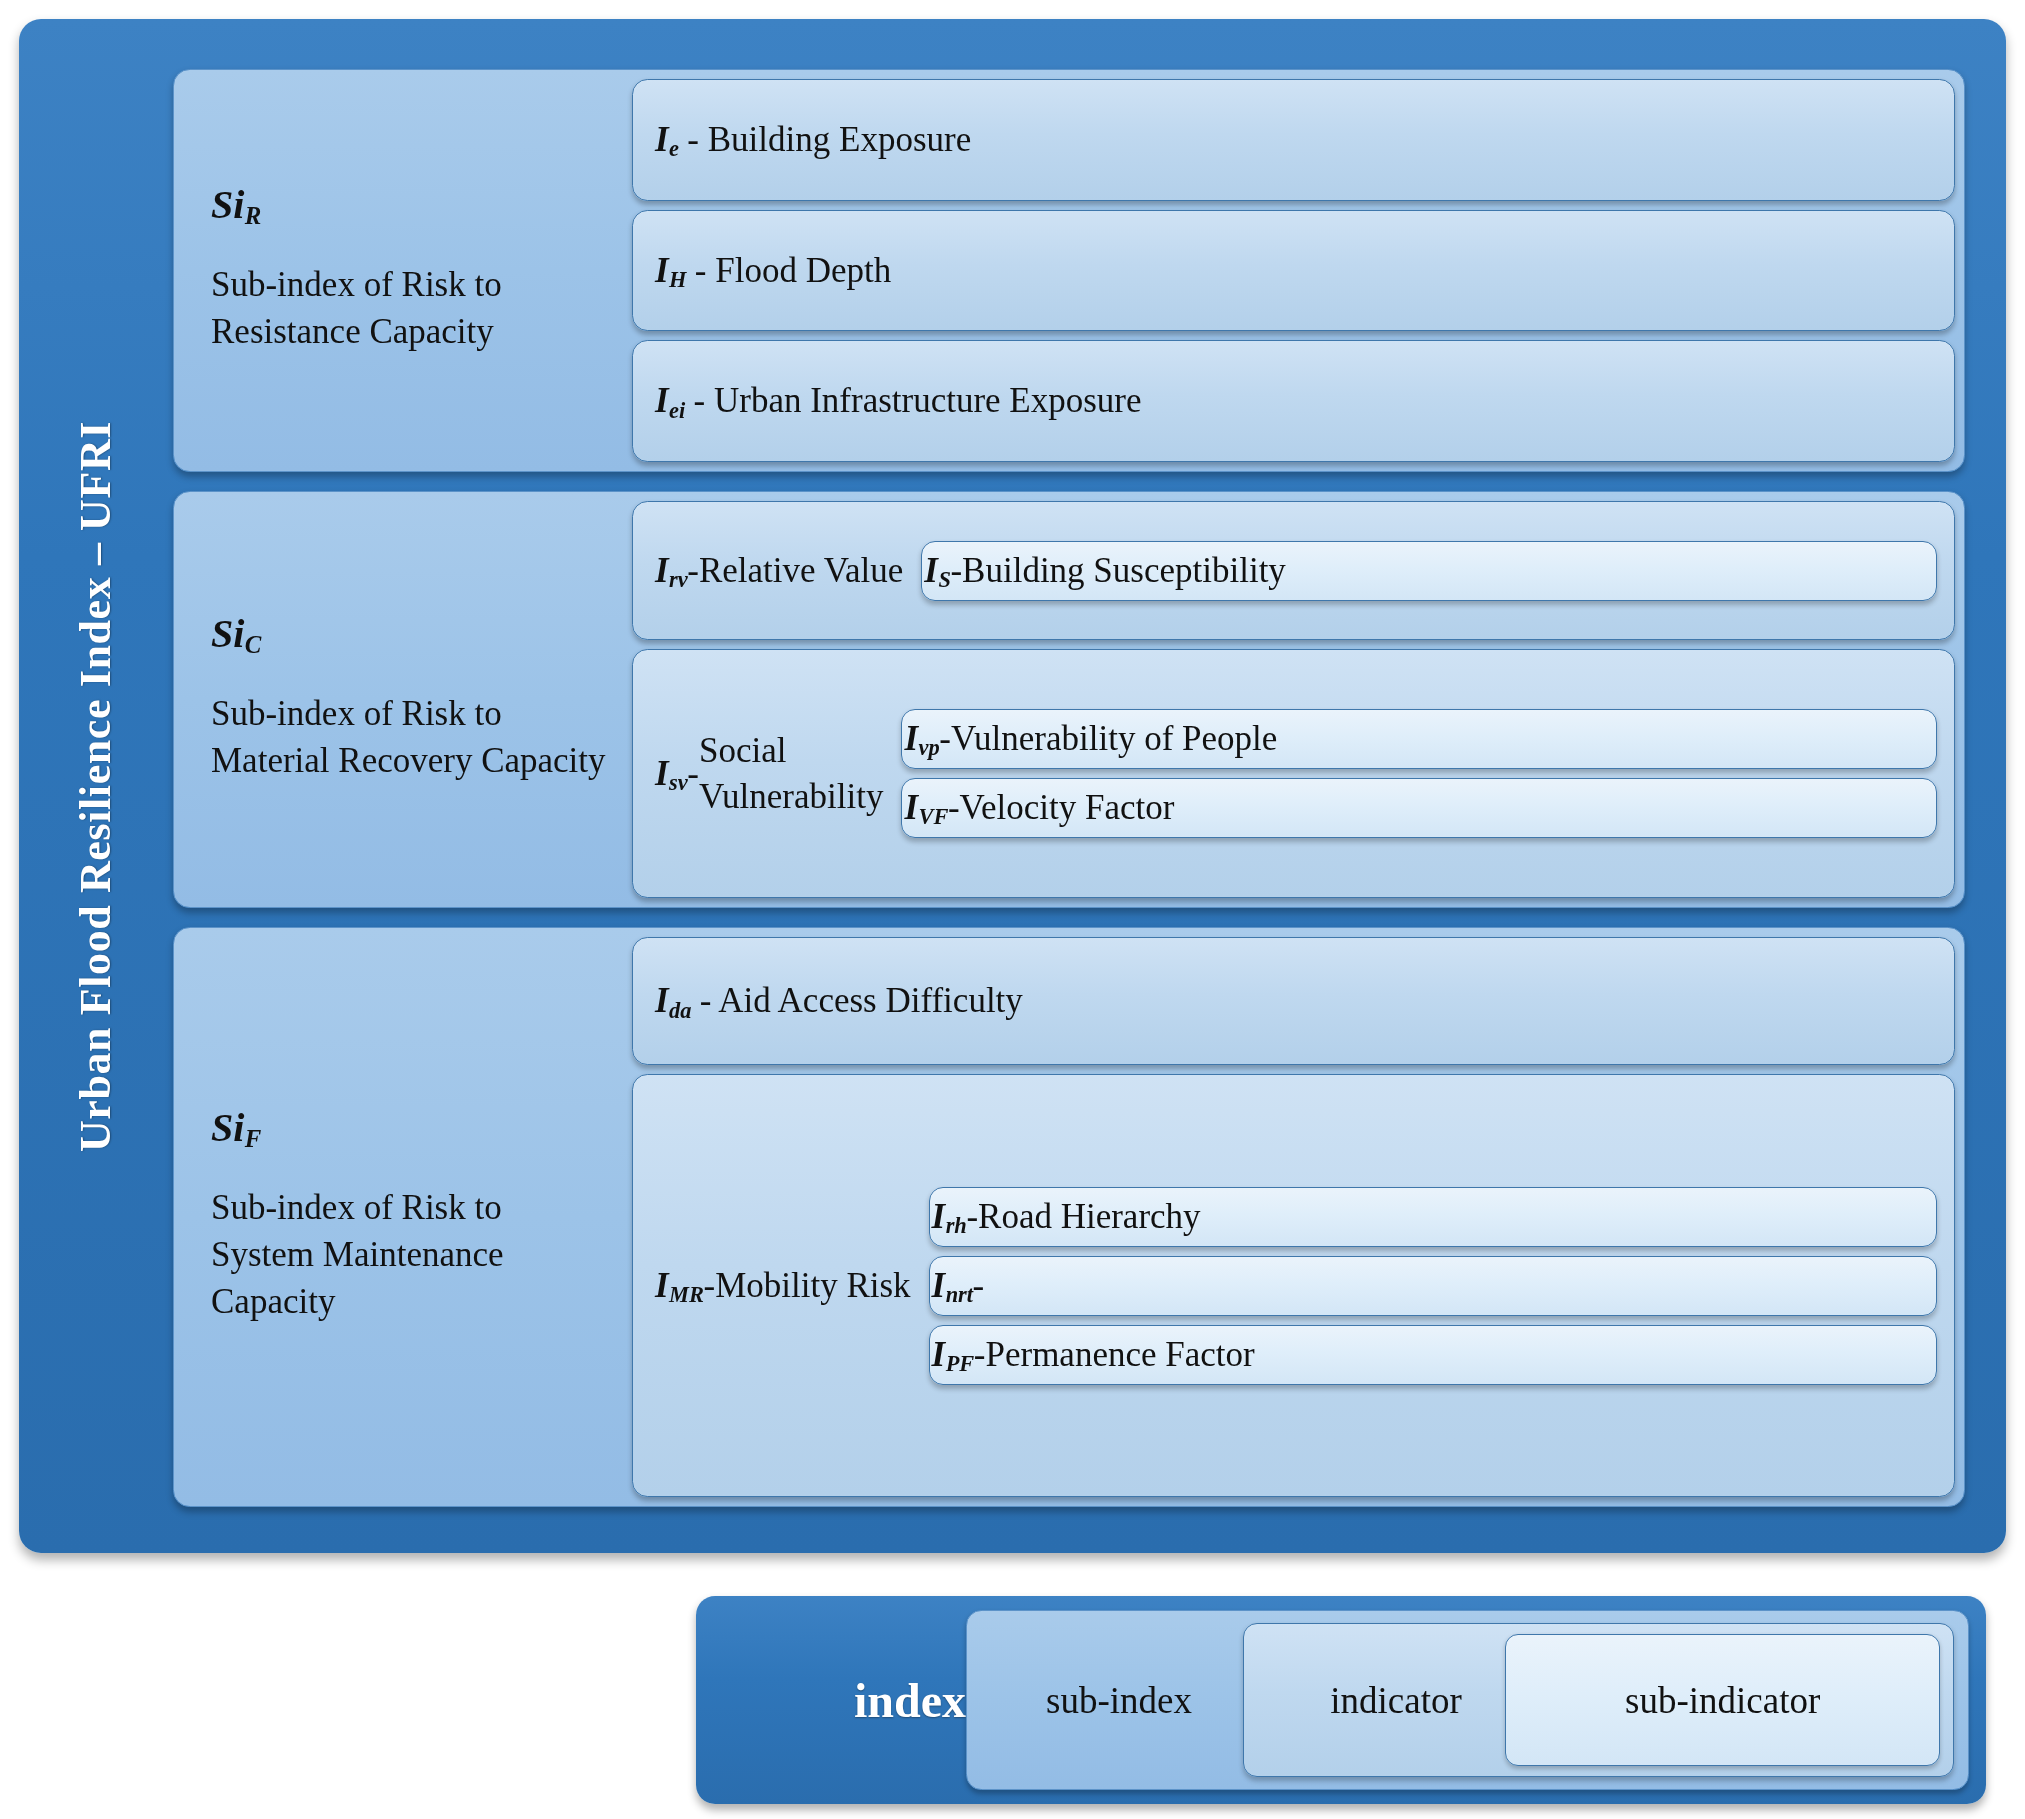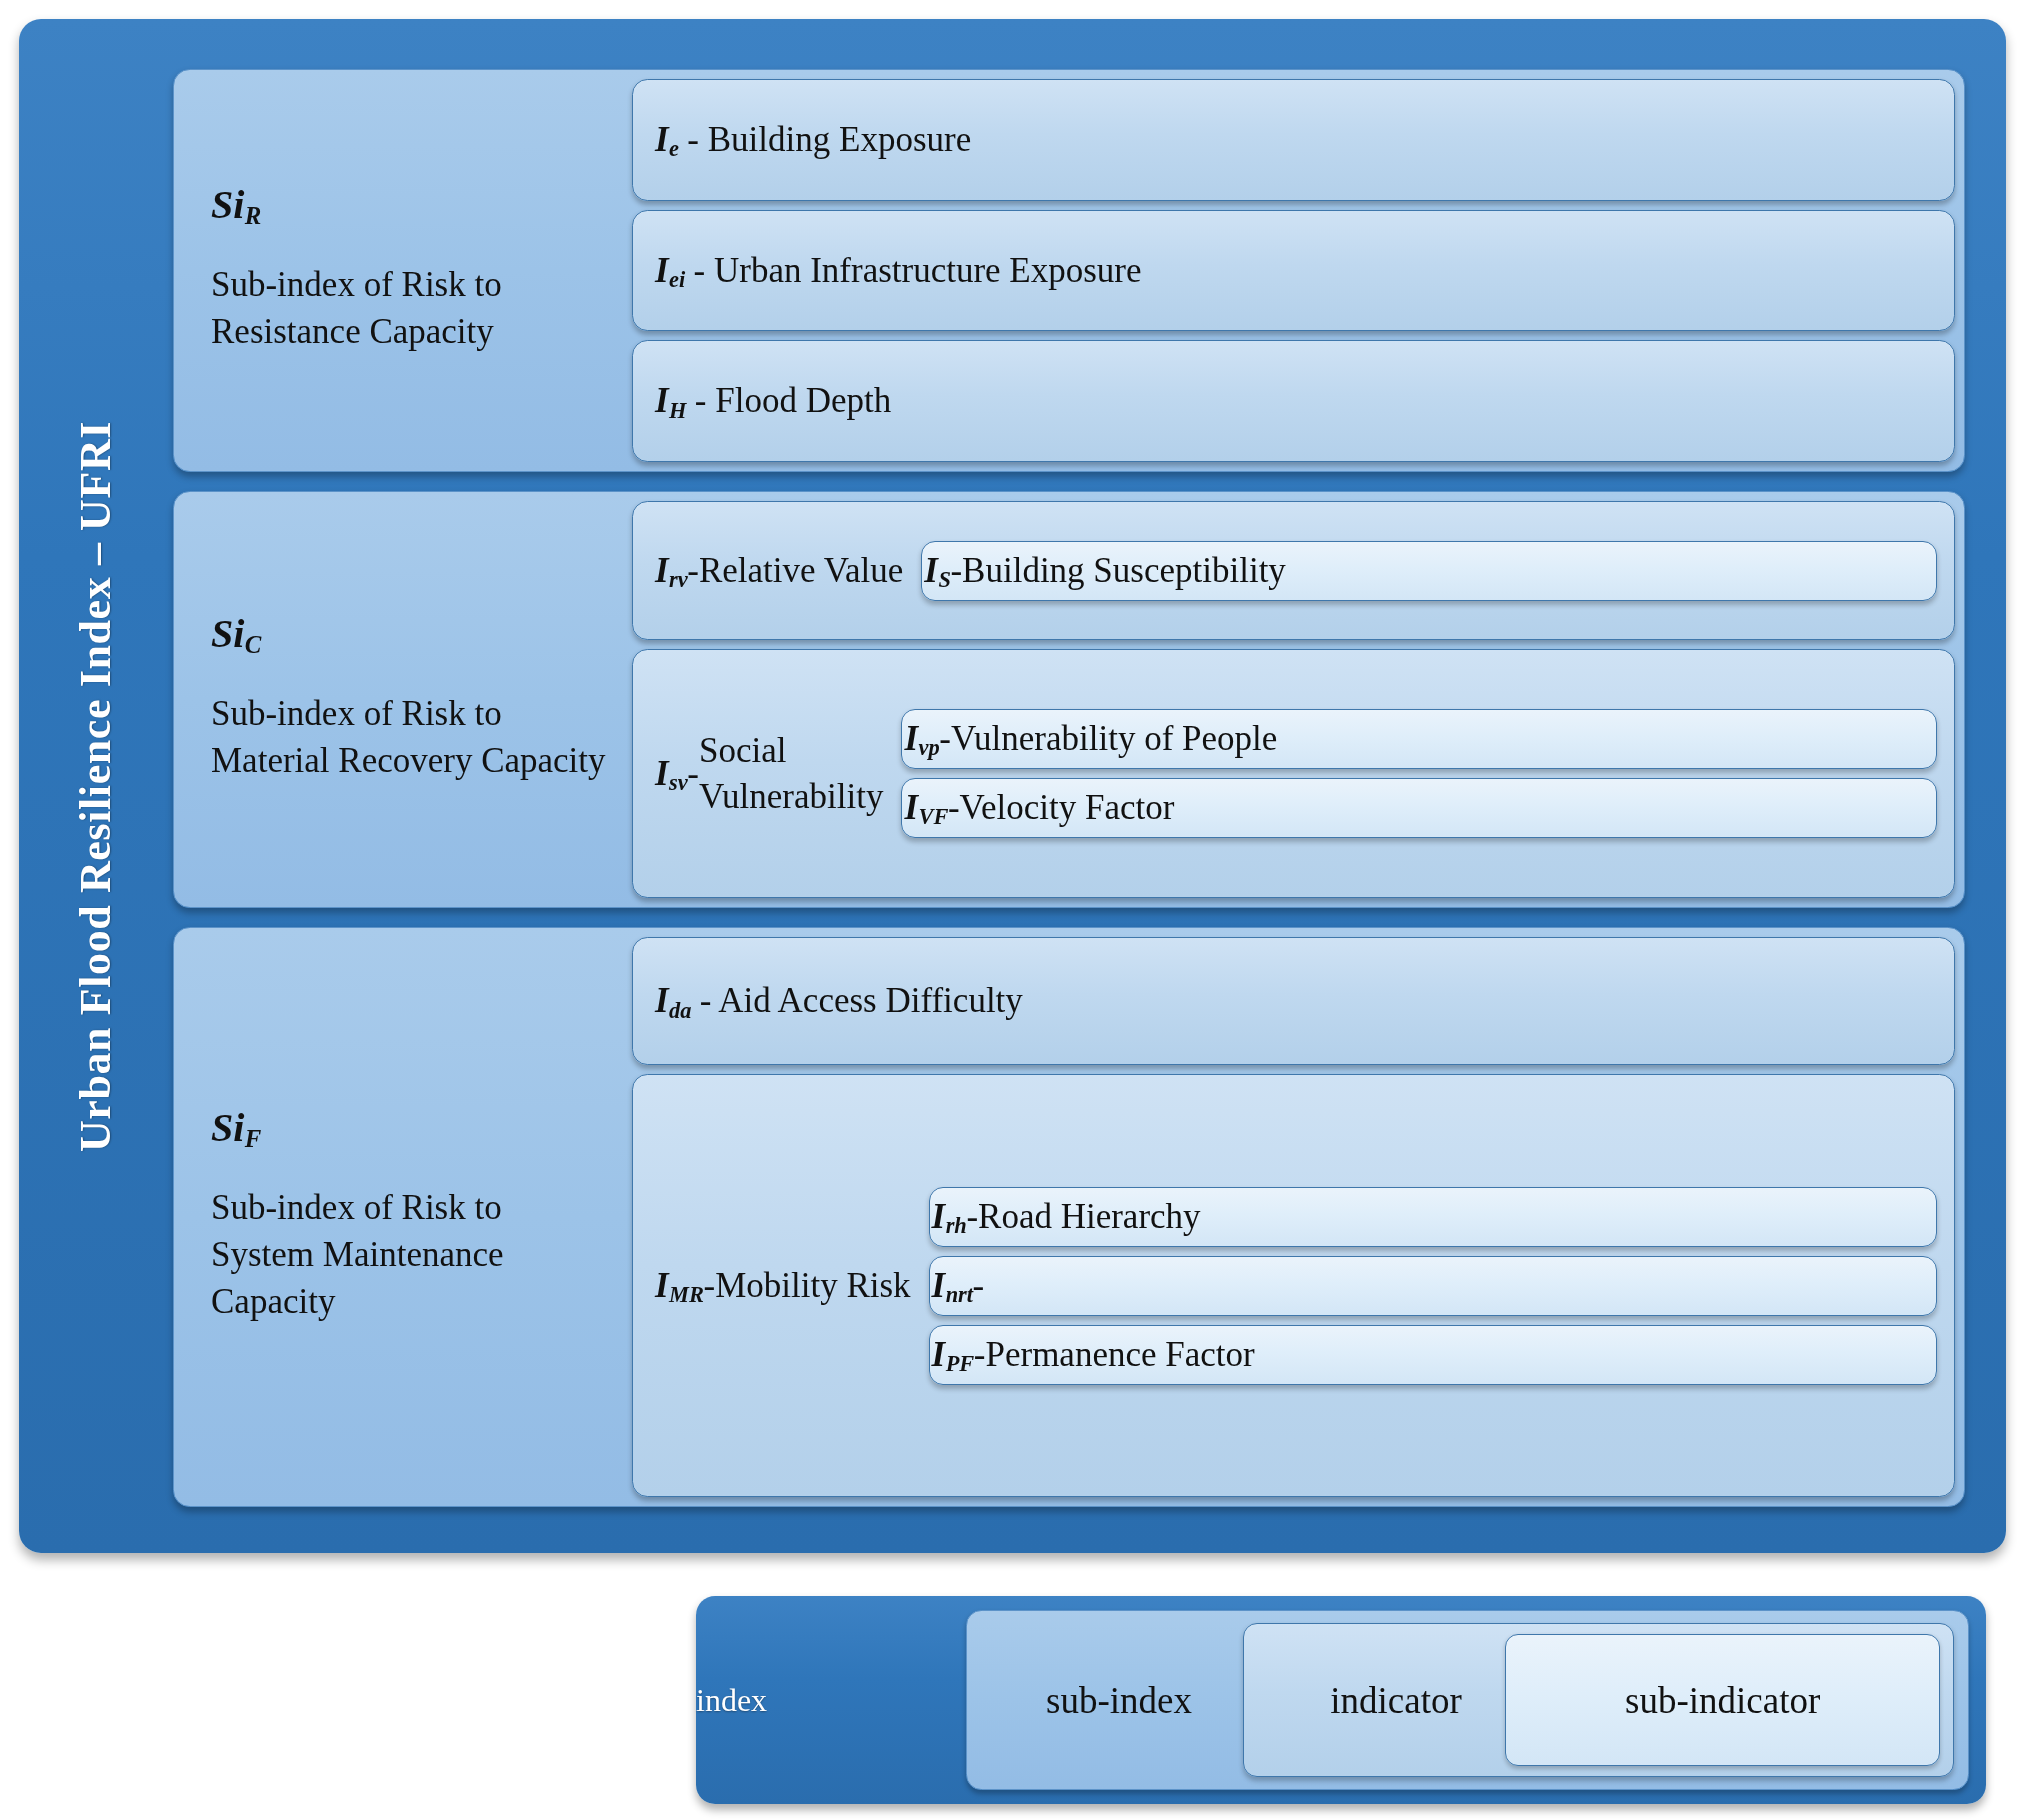--- a/index.html
+++ b/index.html
@@ -192,24 +192,24 @@
     background: linear-gradient(180deg, #3d82c4 0%, #2f76ba 40%, #2a6dae 100%);
     border-radius: 19px;
     box-shadow: 0 5.8px 9px rgba(0,0,0,0.30);
     display: flex;
     flex-direction: row;
     align-items: center;
     padding: 14px 16.7px 14px 0;
   }
   .legend-index-label {
     flex: 0 0 270px;
-    text-align: left;
+    text-align: right;
     color: #ffffff;
-    font-size: 32px;
-    font-weight: normal;
+    font-size: 48px;
+    font-weight: bold;
     text-shadow: 0 1.3px 1.9px rgba(0,0,0,0.35);
   }
   .legend-subindex {
     flex: 1 1 auto;
     height: 100%;
     background: linear-gradient(180deg, #a9cbeb 0%, #9cc3e8 50%, #93bce5 100%);
     border: 1.9px solid #5c93c9;
     border-radius: 15.4px;
     box-shadow: 0 3.9px 5.8px rgba(0,0,0,0.26);
     display: flex;
@@ -275,25 +275,25 @@
           </div>
           <div class="si-desc">Sub-index of Risk to Resistance Capacity</div>
         </div>
         <div class="ind-stack">
 
           <div class="indicator">
             <div class="ind-label"><span class="sym"><span>I</span><sub>e</sub></span><span> - </span><span>Building Exposure</span></div>
           </div>
 
           <div class="indicator">
+            <div class="ind-label"><span class="sym"><span>I</span><sub>H</sub></span><span> - </span><span>Flood Depth</span></div>
+          </div>
+
+          <div class="indicator">
             <div class="ind-label"><span class="sym"><span>I</span><sub>ei</sub></span><span> - </span><span>Urban Infrastructure Exposure</span></div>
-          </div>
-
-          <div class="indicator">
-            <div class="ind-label"><span class="sym"><span>I</span><sub>H</sub></span><span> - </span><span>Flood Depth</span></div>
           </div>
 
         </div>
       </div>
 
       <div class="subindex s2">
         <div class="subindex-label">
           <div class="si-symbol">
             <span>Si</span><sub>C</sub>
           </div>

